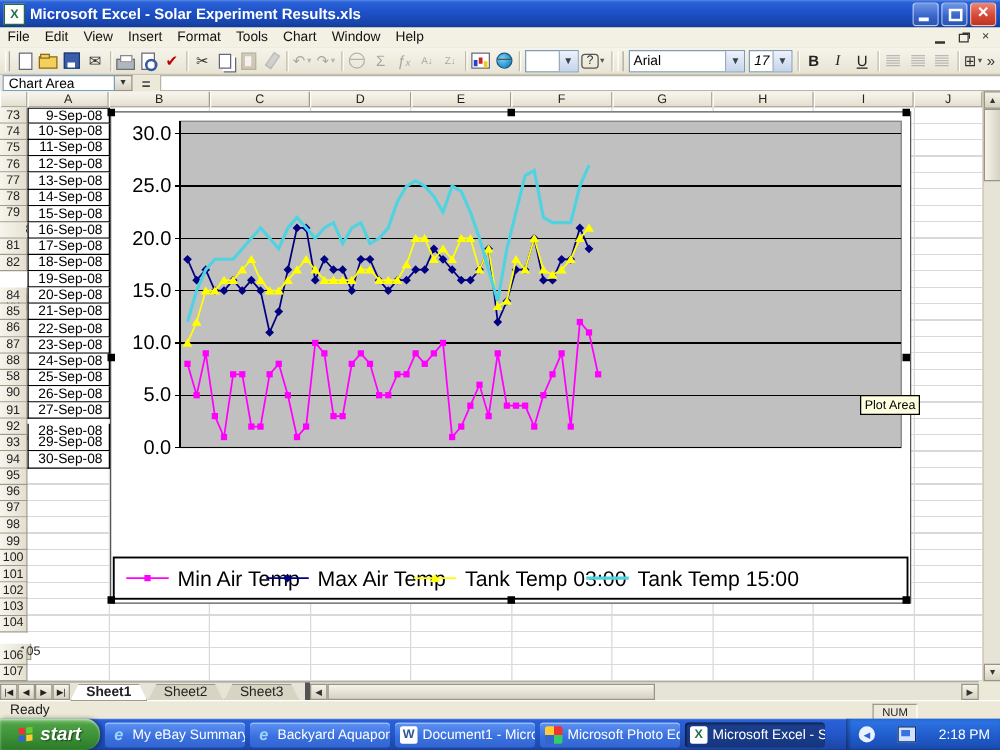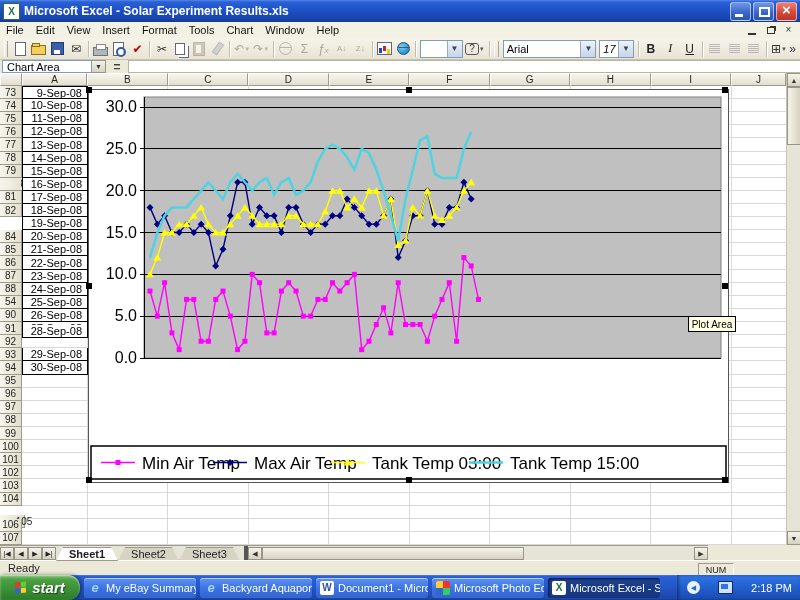--- a/index.html
+++ b/index.html
@@ -101,21 +101,21 @@
     font-size:10px;display:flex;align-items:center;justify-content:center;color:#000;}
 
   
   #vscroll{left:786px;top:73px;width:14px;height:472px;background:#e6e3d7;border-left:1px solid #c9c4b2;box-sizing:border-box;}
   .sbtn{position:absolute;width:14px;height:14px;background:linear-gradient(180deg,#f6f4ea,#d6d2c2);
     border:1px solid #999485;box-sizing:border-box;display:flex;align-items:center;justify-content:center;font-size:7px;color:#333;}
   #vthumb{position:absolute;left:0;top:14px;width:14px;height:58px;background:linear-gradient(90deg,#f6f4ea,#d6d2c2);
     border:1px solid #999485;box-sizing:border-box;}
 
   
-  #tabbar{left:0;top:545px;width:708px;height:15px;background:#e6e3d7;border-top:1px solid #9e9a8c;
+  #tabbar{left:0;top:545px;width:783px;height:15px;background:#e6e3d7;border-top:1px solid #9e9a8c;
     display:flex;align-items:stretch;box-sizing:border-box;}
   .navbtn{width:14px;height:13px;margin-top:1px;background:linear-gradient(180deg,#f6f4ea,#d6d2c2);
     border:1px solid #999485;box-sizing:border-box;display:flex;align-items:center;justify-content:center;font-size:7px;color:#222;}
   .sheettab{height:14px;margin-top:1px;padding:0 12px;display:flex;align-items:center;font-size:11px;color:#222;
     clip-path:polygon(7px 0,calc(100% - 7px) 0,100% 100%,0 100%);background:#d8d4c4;border:1px solid #9e9a8c;box-sizing:border-box;}
   .sheettab.active{background:#fff;font-weight:bold;z-index:2;}
   #tabsplit{width:4px;height:15px;background:#555;margin-left:4px;}
   #hscroll{position:relative;flex:1;height:15px;background:#e6e3d7;}
   #hthumb{position:absolute;left:14px;top:1px;width:262px;height:13px;background:linear-gradient(180deg,#f6f4ea,#d6d2c2);border:1px solid #999485;box-sizing:border-box;}
 
@@ -343,21 +343,21 @@
       <div class="rowhdr" style="top: 78.684px; height: 13.114px;">79</div>
       <div class="rowhdr" style="top: 91.798px; height: 13.114px; padding-left: 26px;">80</div>
       <div class="rowhdr" style="top: 104.912px; height: 13.114px;">81</div>
       <div class="rowhdr" style="top: 118.026px; height: 13.114px;">82</div>
       <div class="rowhdr" style="top: 131.14px; height: 13.114px; margin-top: 18px;">83</div>
       <div class="rowhdr" style="top: 144.254px; height: 13.114px;">84</div>
       <div class="rowhdr" style="top: 157.368px; height: 13.114px;">85</div>
       <div class="rowhdr" style="top: 170.482px; height: 13.114px;">86</div>
       <div class="rowhdr" style="top: 183.596px; height: 13.114px;">87</div>
       <div class="rowhdr" style="top: 196.71px; height: 13.114px;">88</div>
-      <div class="rowhdr" style="top: 209.824px; height: 13.114px;">54</div>
+      <div class="rowhdr" style="top: 209.824px; height: 13.114px;">58</div>
       <div class="rowhdr" style="top: 222.938px; height: 13.114px;">90</div>
       <div class="rowhdr" style="top: 236.052px; height: 13.114px;">91</div>
       <div class="rowhdr" style="top: 249.166px; height: 13.114px;">92</div>
       <div class="rowhdr" style="top: 262.28px; height: 13.114px;">93</div>
       <div class="rowhdr" style="top: 275.394px; height: 13.114px;">94</div>
       <div class="rowhdr" style="top: 288.508px; height: 13.114px;">95</div>
       <div class="rowhdr" style="top: 301.622px; height: 13.114px;">96</div>
       <div class="rowhdr" style="top: 314.736px; height: 13.114px;">97</div>
       <div class="rowhdr" style="top: 327.85px; height: 13.114px;">98</div>
       <div class="rowhdr" style="top: 340.964px; height: 13.114px;">99</div>
@@ -381,21 +381,21 @@
       <div class="datecell" style="top: 118.026px; height: 13.114px;">18-Sep-08</div>
       <div class="datecell" style="top: 131.14px; height: 13.114px;">19-Sep-08</div>
       <div class="datecell" style="top: 144.254px; height: 13.114px;">20-Sep-08</div>
       <div class="datecell" style="top: 157.368px; height: 13.114px;">21-Sep-08</div>
       <div class="datecell" style="top: 170.482px; height: 13.114px;">22-Sep-08</div>
       <div class="datecell" style="top: 183.596px; height: 13.114px;">23-Sep-08</div>
       <div class="datecell" style="top: 196.71px; height: 13.114px;">24-Sep-08</div>
       <div class="datecell" style="top: 209.824px; height: 13.114px;">25-Sep-08</div>
       <div class="datecell" style="top: 222.938px; height: 13.114px;">26-Sep-08</div>
       <div class="datecell" style="top: 236.052px; height: 13.114px;">27-Sep-08</div>
-      <div class="datecell" style="top: 239px; height: 13.114px;">28-Sep-08</div>
+      <div class="datecell" style="top: 253px; height: 13.114px; text-decoration: underline;">28-Sep-08</div>
       <div class="datecell" style="top: 262.28px; height: 13.114px;">29-Sep-08</div>
       <div class="datecell" style="top: 275.394px; height: 13.114px;">30-Sep-08</div>
     </div>
 
   <div id="chart" class="abs">
     <svg id="chart-svg" width="639" height="392">
         <rect x="55" y="7" width="577" height="261" fill="#c0c0c0" stroke="#808080" stroke-width="1"></rect>
         <line x1="55" y1="17" x2="632" y2="17" stroke="#000" stroke-width="1" shape-rendering="crispEdges"></line>
         <line x1="51" y1="17" x2="55" y2="17" stroke="#000" stroke-width="1" shape-rendering="crispEdges"></line>
         <text x="48" y="22" text-anchor="end" font-size="16" fill="#000">30.0</text>

